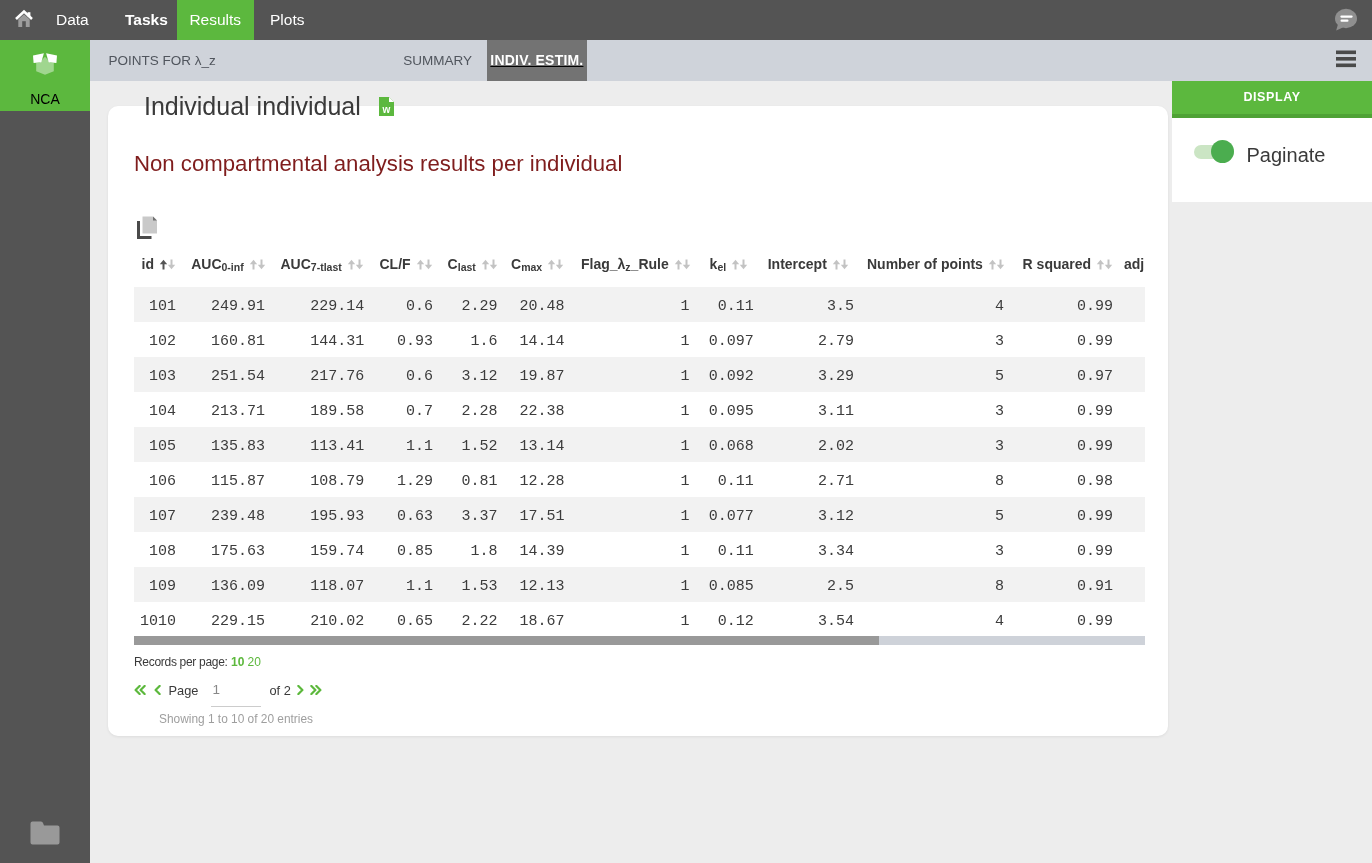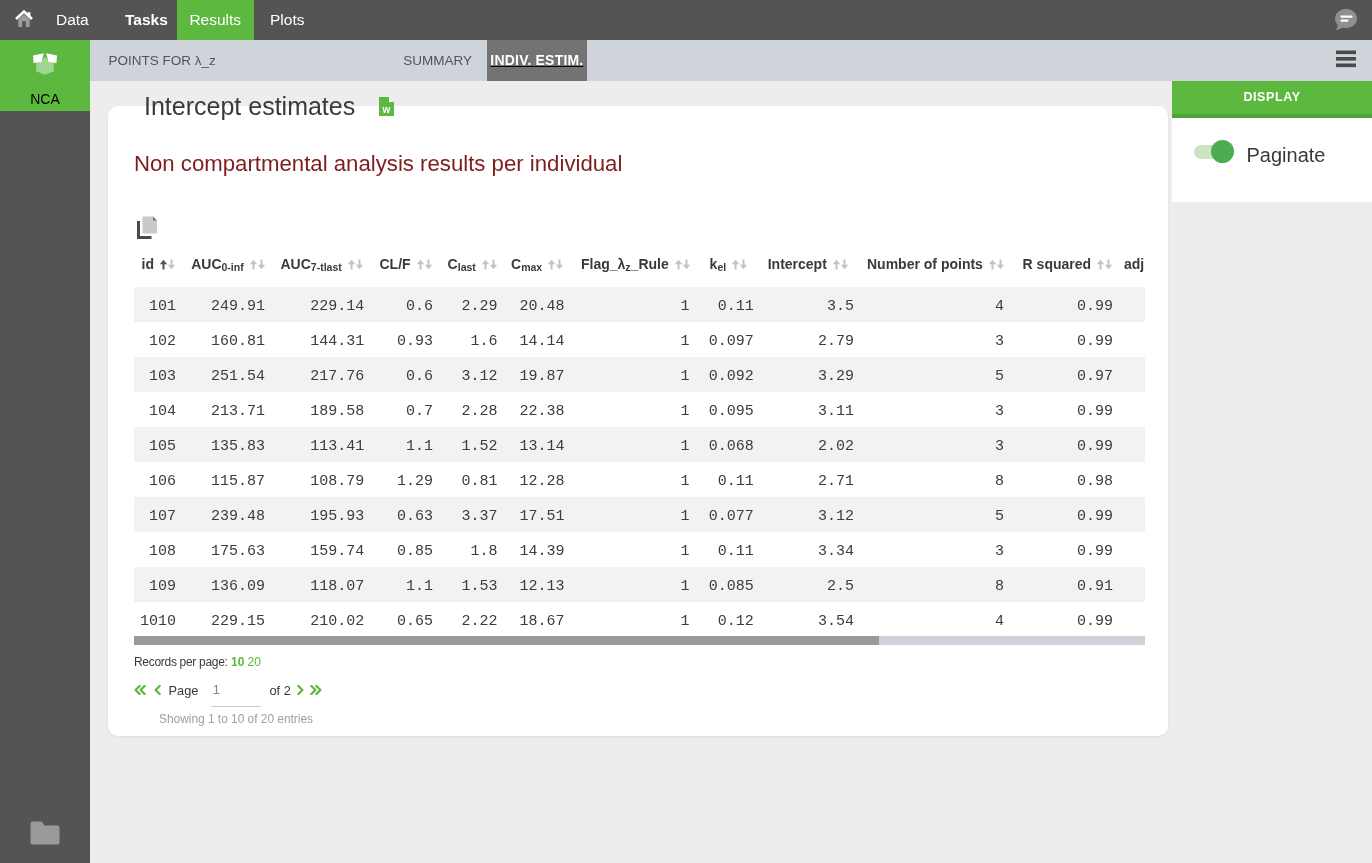--- a/index.html
+++ b/index.html
@@ -89,21 +89,21 @@
       <span>INDIV. ESTIM.</span>
     </div>
     <svg class="abs" style="left:1246px;top:10px" width="20" height="18" viewBox="0 0 20 18">
       <rect x="0" y="0.5" width="20" height="3.6" fill="#4a4a4a"></rect>
       <rect x="0" y="7" width="20" height="3.6" fill="#4a4a4a"></rect>
       <rect x="0" y="13.5" width="20" height="3.6" fill="#4a4a4a"></rect>
     </svg>
   </div>
 
   <div class="abs" id="card"></div>
-  <div class="abs" id="title">Intercept estimates</div>
+  <div class="abs" id="title">Individual individual</div>
   <svg class="abs" style="left:379px;top:97px;z-index:6" width="15" height="19" viewBox="0 0 15 19">
     <path d="M0 0 L10 0 L15 5 L15 19 L0 19 Z" fill="#5cb83e"></path>
     <path d="M10 0 L15 5 L10 5 Z" fill="#fff"></path>
     <text x="7.5" y="16" font-size="10" font-weight="bold" fill="#fff" text-anchor="middle" font-family="Liberation Sans">w</text>
   </svg>
   <div class="abs" id="subtitle">Non compartmental analysis results per individual</div>
 
   <svg class="abs" style="left:136px;top:214px" width="22" height="25" viewBox="0 0 22 25">
     <path d="M2.5 7 L2.5 23.5 L15.5 23.5" fill="none" stroke="#4a4a4a" stroke-width="3"></path>
     <path d="M6.5 2.5 L17 2.5 L21 6.5 L21 19.5 L6.5 19.5 Z" fill="#c9c9c9"></path>

